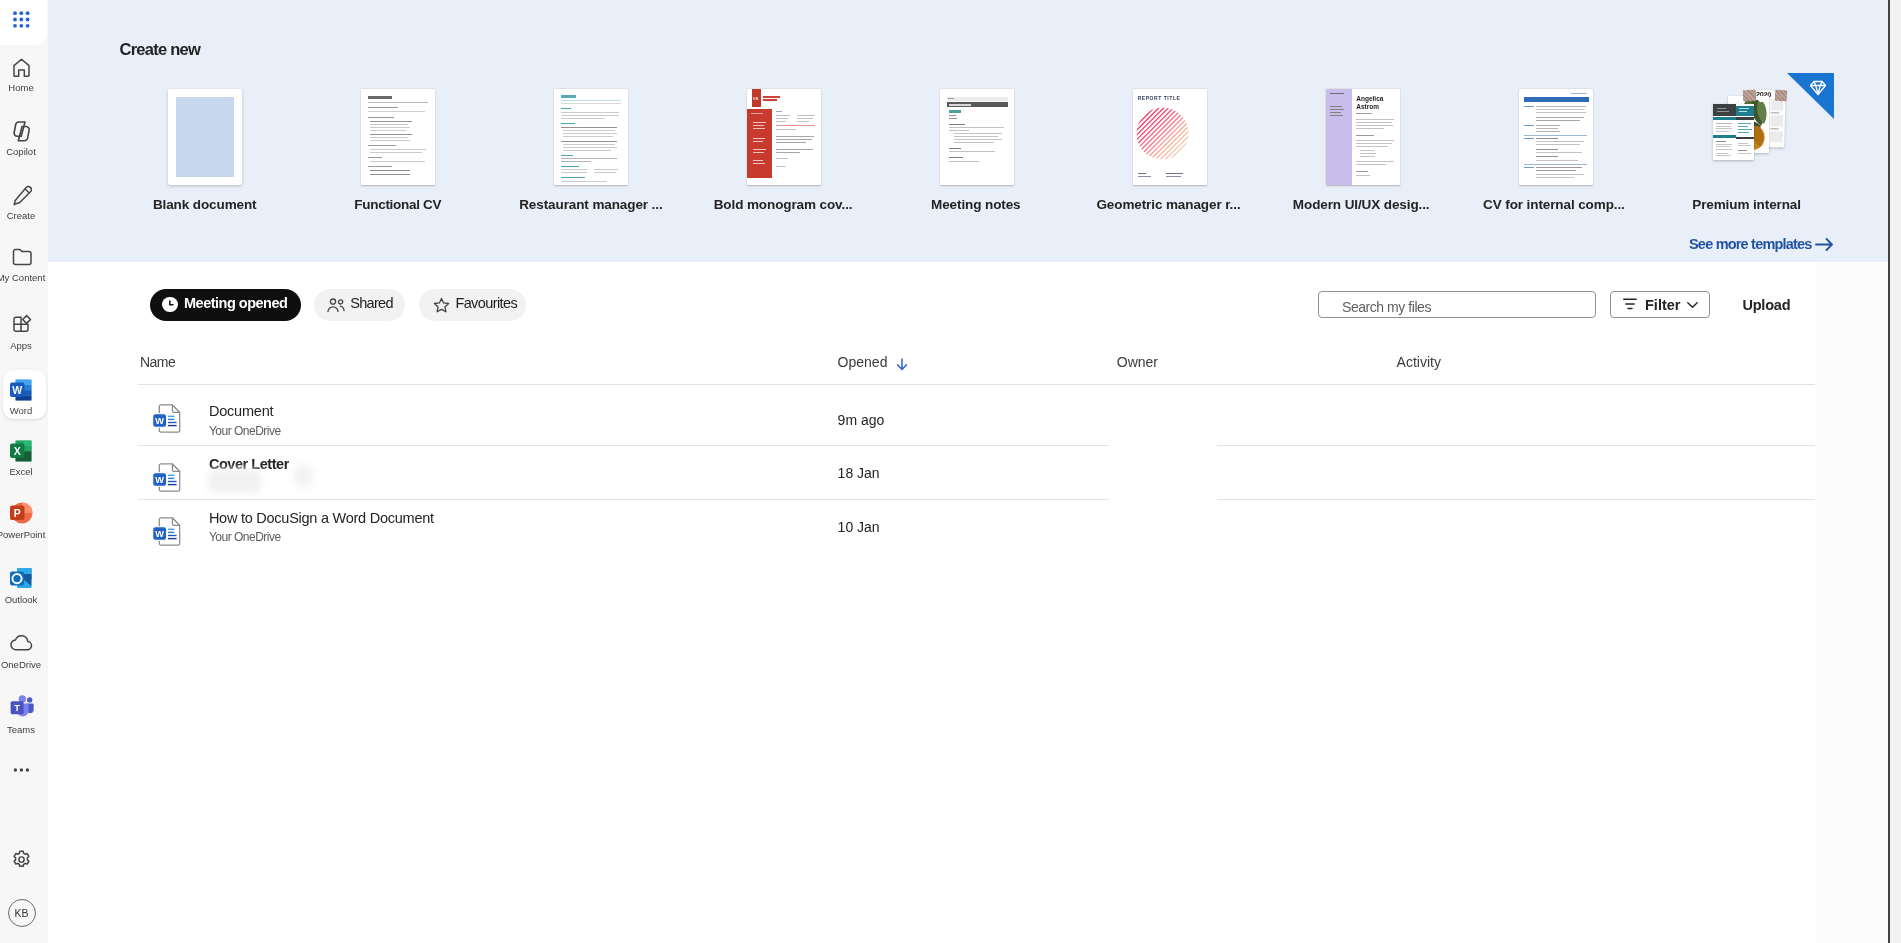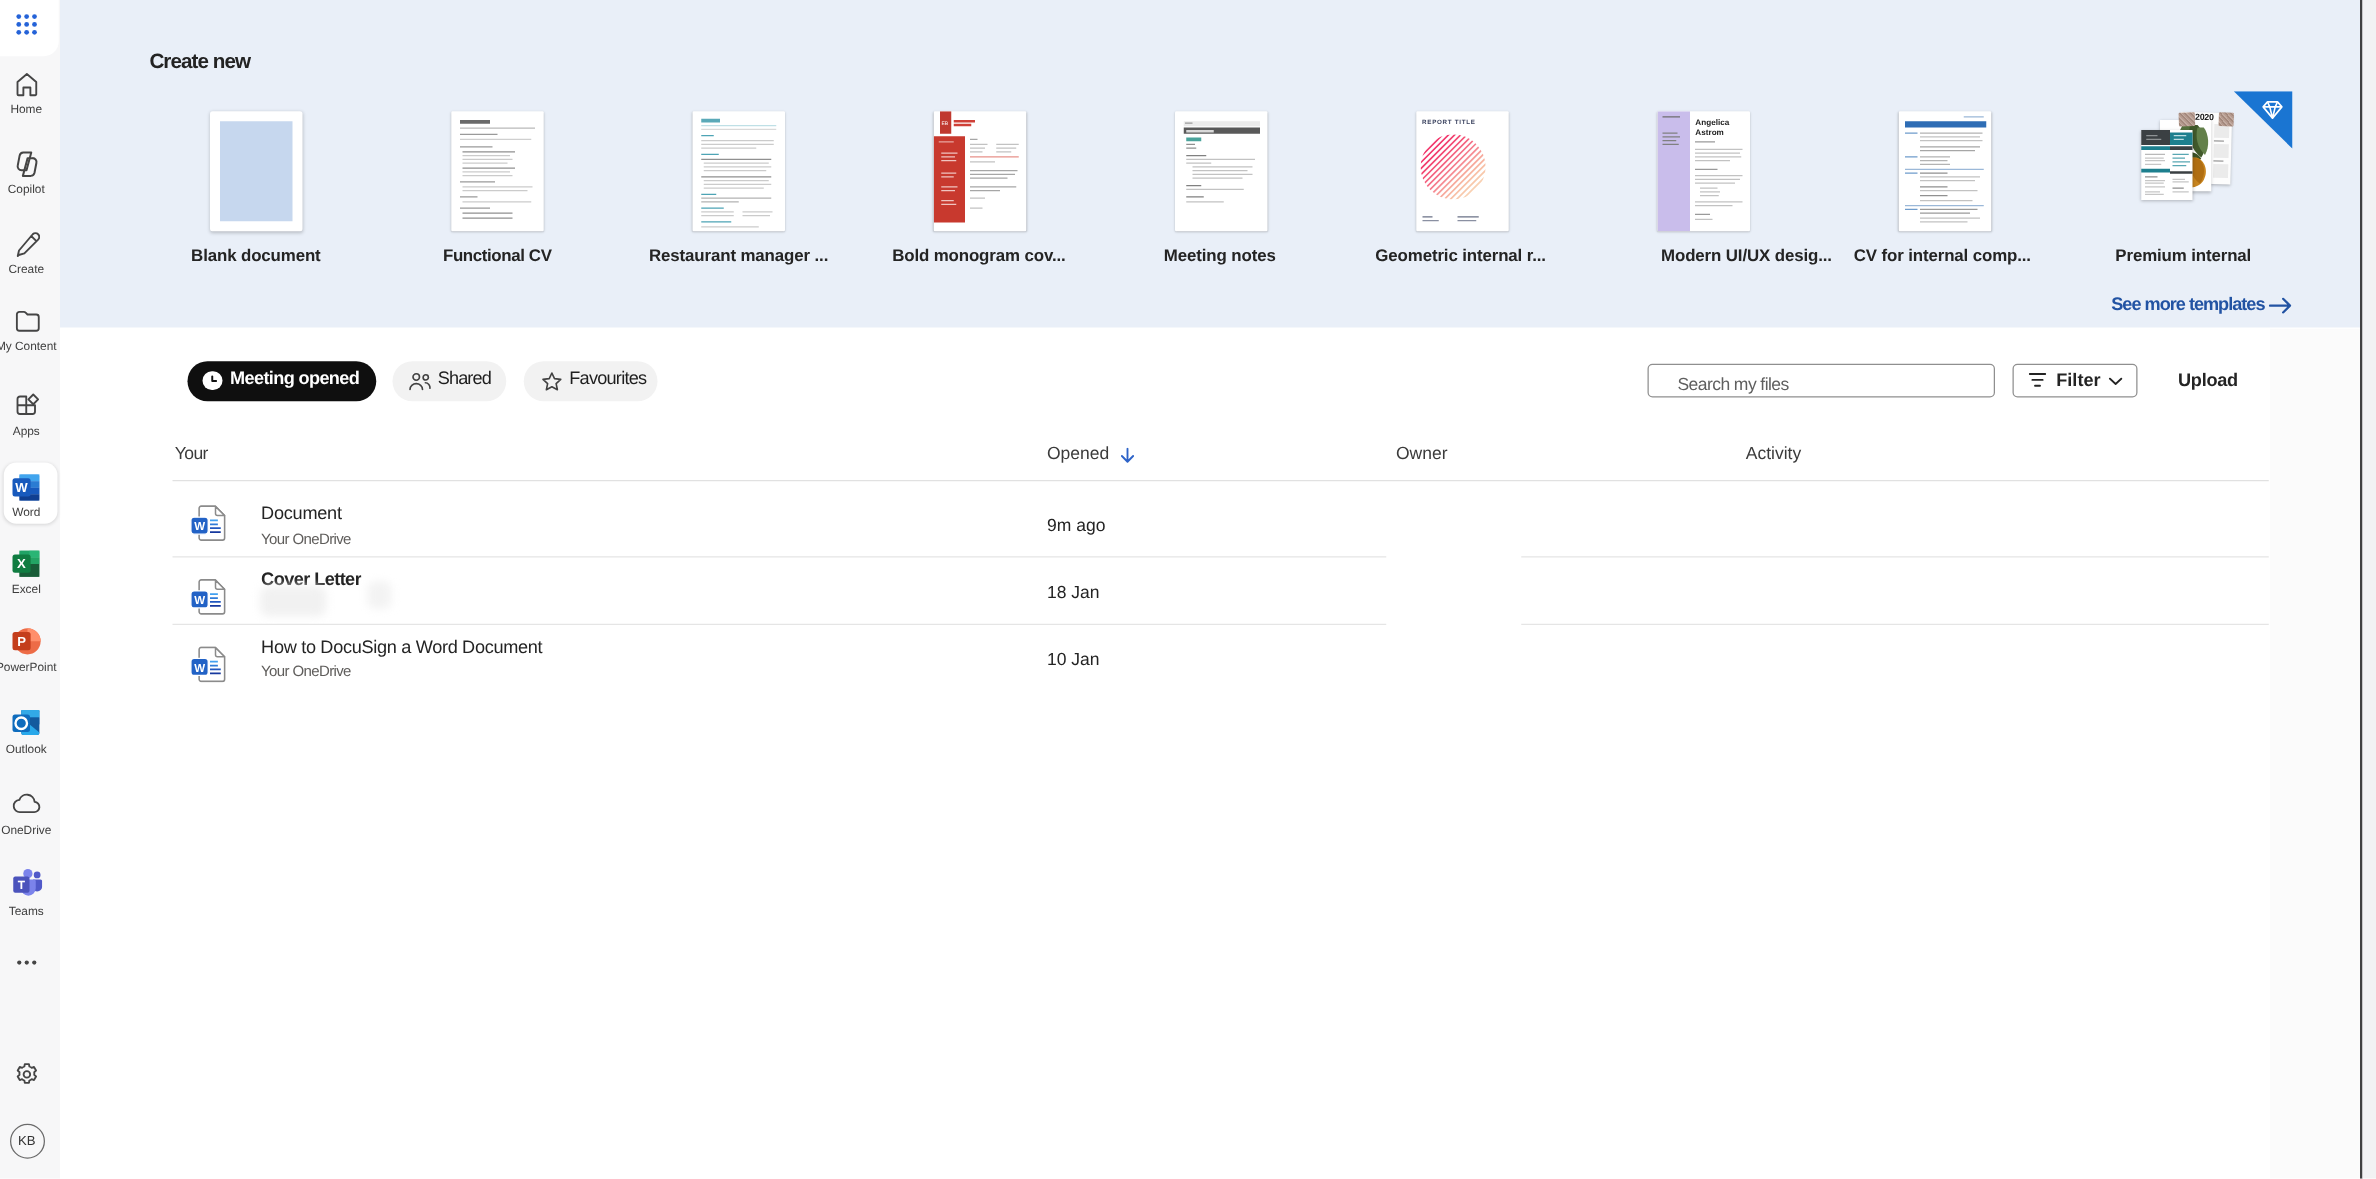--- a/index.html
+++ b/index.html
@@ -172,21 +172,21 @@
         <line x1="18.9" y1="61.9" x2="61.9" y2="18.9" stroke="#f8bfa5"></line>
         <line x1="21.4" y1="64.4" x2="64.4" y2="21.4" stroke="#f8c8ab"></line>
         <line x1="23.8" y1="66.8" x2="66.8" y2="23.8" stroke="#f9d0b2"></line>
       </g>
     </svg>
     <div class="tline" style="left:4.5px; top:84px; width:8px; background:#6a7186;"></div>
     <div class="tline" style="left:4.5px; top:87px; width:13px; background:#8a90a2;"></div>
     <div class="tline" style="left:33px; top:84px; width:17px; background:#6a7186;"></div>
     <div class="tline" style="left:33px; top:87px; width:15px; background:#8a90a2;"></div>
   </div>
-  <div class="cardlbl" style="left:1168.5px;">Geometric internal r...</div>
+  <div class="cardlbl" style="left:1168.5px;">Geometric manager r...</div>
 
   <div class="thumb" style="left:1326.3px;">
     <div class="abs" style="left:0; top:0; width:25.4px; height:96.7px; background:#c9bdeb;"></div>
     <div class="tline" style="left:4px; top:4px; width:14px; background:#6e6e6e;"></div>
     <div class="tline" style="left:4px; top:17px; width:12px; background:#808080;"></div>
     <div class="tline" style="left:4px; top:20px; width:14px; background:#808080;"></div>
     <div class="tline" style="left:4px; top:23px; width:11px; background:#808080;"></div>
     <div class="tline" style="left:4px; top:26px; width:13px; background:#808080;"></div>
     <div class="abs" style="left:30px; top:6.5px; font-size:6.5px; line-height:7.5px; font-weight:bold; color:#1c1c1c;">Angelica<br>Astrom</div>
     <div class="tline" style="left:30px; top:24.5px; width:16px; background:#9a9a9a;"></div>
@@ -199,21 +199,21 @@
     <div class="tline" style="left:30px; top:54px; width:36px; background:#c2c2c2;"></div>
     <div class="tline" style="left:30px; top:57px; width:32px; background:#c2c2c2;"></div>
     <div class="tline" style="left:34px; top:61px; width:14px; background:#c2c2c2;"></div>
     <div class="tline" style="left:34px; top:64px; width:16px; background:#c2c2c2;"></div>
     <div class="tline" style="left:34px; top:67px; width:15px; background:#c2c2c2;"></div>
     <div class="tline" style="left:30px; top:72px; width:38px; background:#c2c2c2;"></div>
     <div class="tline" style="left:30px; top:75px; width:30px; background:#c2c2c2;"></div>
     <div class="tline" style="left:30px; top:82px; width:12px; background:#9a9a9a;"></div>
     <div class="tline" style="left:30px; top:86px; width:14px; background:#c2c2c2;"></div>
   </div>
-  <div class="cardlbl" style="left:1361.2px;margin-left:36px;">Modern UI/UX desig...</div>
+  <div class="cardlbl" style="left:1361.2px;">Modern UI/UX desig...</div>
 
   <div class="thumb" style="left:1519.4px;">
     <div class="tline" style="left:52px; top:4px; width:16px; background:#9bb8d8;"></div>
     <div class="abs" style="left:4.5px; top:8px; width:65px; height:5.3px; background:#2e6db5;"></div>
     <div class="tline" style="left:4.5px; top:17px; width:10px; background:#6f9ccb;"></div>
     <div class="tline" style="left:17px; top:17px; width:50px; background:#b3b3b3;"></div>
     <div class="tline" style="left:17px; top:20px; width:48px; background:#c2c2c2;"></div>
     <div class="tline" style="left:17px; top:23px; width:50px; background:#c2c2c2;"></div>
     <div class="tline" style="left:17px; top:28px; width:48px; background:#a6a6a6;"></div>
     <div class="tline" style="left:17px; top:31px; width:44px; background:#a6a6a6;"></div>
@@ -341,21 +341,21 @@
       <line x1="5" y1="10.6" x2="9" y2="10.6"></line>
     </g>
   </svg>
   <div class="abs" style="left:1645px; top:297px; font-size:14.5px; font-weight:600; color:#242424;">Filter</div>
   <svg class="abs" style="left:1686.5px; top:301.5px;" width="11" height="6" viewBox="0 0 11 6">
     <path d="M0.8 0.8 L5.5 5.2 L10.2 0.8" fill="none" stroke="#242424" stroke-width="1.4" stroke-linecap="round" stroke-linejoin="round"></path>
   </svg>
 
   <div class="abs" style="left:1742.4px; top:297px; font-size:14.5px; font-weight:600; color:#242424; letter-spacing:-0.2px;">Upload</div>
 
-  <div class="hdr" style="left:139.9px; top:353.7px; letter-spacing:-0.5px;">Your</div>
+  <div class="hdr" style="left:139.9px; top:353.7px; letter-spacing:-0.5px;">Name</div>
   <div class="hdr" style="left:837.6px; top:353.7px;">Opened</div>
   <svg class="abs" style="left:896px; top:357.5px;" width="12" height="13" viewBox="0 0 12 13">
     <path d="M6 1 V11 M1.5 6.8 L6 11.4 L10.5 6.8" fill="none" stroke="#2d63c8" stroke-width="1.5" stroke-linecap="round" stroke-linejoin="round"></path>
   </svg>
   <div class="hdr" style="left:1116.8px; top:353.7px;">Owner</div>
   <div class="hdr" style="left:1396.6px; top:353.7px;">Activity</div>
 
   <div class="abs" style="left:138.4px; top:384.4px; width:1677px; height:1px; background:#e1e1e1;"></div>
 
   <svg class="abs" style="left:152.3px; top:404px;" width="29" height="29" viewBox="0 0 29 29">

